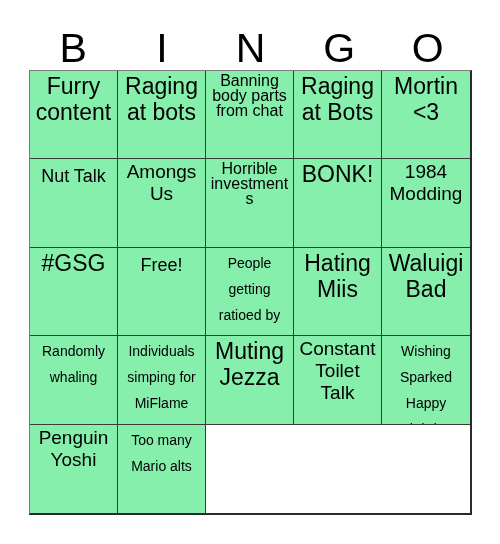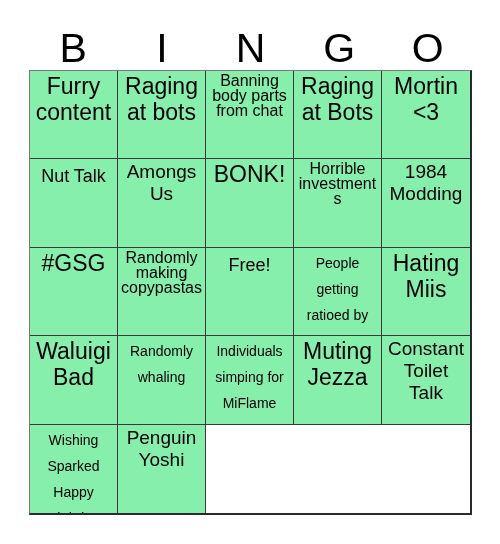--- a/index.html
+++ b/index.html
@@ -121,33 +121,30 @@
       <div class="cell">
         <span class="cell-text sz-lg">Mortin &lt;3</span>
       </div>
       <div class="cell">
         <span class="cell-text sz-xl">Nut Talk</span>
       </div>
       <div class="cell">
         <span class="cell-text sz-md">Amongs Us</span>
       </div>
       <div class="cell">
-        <span class="cell-text sz-lg">BONK!</span>
+        <span class="cell-text sz-xs">Horrible investments</span>
       </div>
       <div class="cell">
-        <span class="cell-text sz-xs">Horrible investments</span>
+        <span class="cell-text sz-lg">BONK!</span>
       </div>
       <div class="cell">
         <span class="cell-text sz-md">1984 Modding</span>
       </div>
       <div class="cell">
         <span class="cell-text sz-lg">#GSG</span>
-      </div>
-      <div class="cell">
-        <span class="cell-text sz-xs">Randomly making copypastas</span>
       </div>
       <div class="cell">
         <span class="cell-text sz-xl">Free!</span>
       </div>
       <div class="cell">
         <span class="cell-text sz-sm">People getting ratioed by pipes</span>
       </div>
       <div class="cell">
         <span class="cell-text sz-lg">Hating Miis</span>
       </div>
@@ -165,15 +162,18 @@
       </div>
       <div class="cell">
         <span class="cell-text sz-md">Constant Toilet Talk</span>
       </div>
       <div class="cell">
         <span class="cell-text sz-sm">Wishing Sparked Happy Birthday</span>
       </div>
       <div class="cell">
         <span class="cell-text sz-md">Penguin Yoshi</span>
       </div>
+      <div class="cell">
+        <span class="cell-text sz-sm">Too many Mario alts</span>
+      </div>
     </div>
 
 </div>
 
 </body></html>

